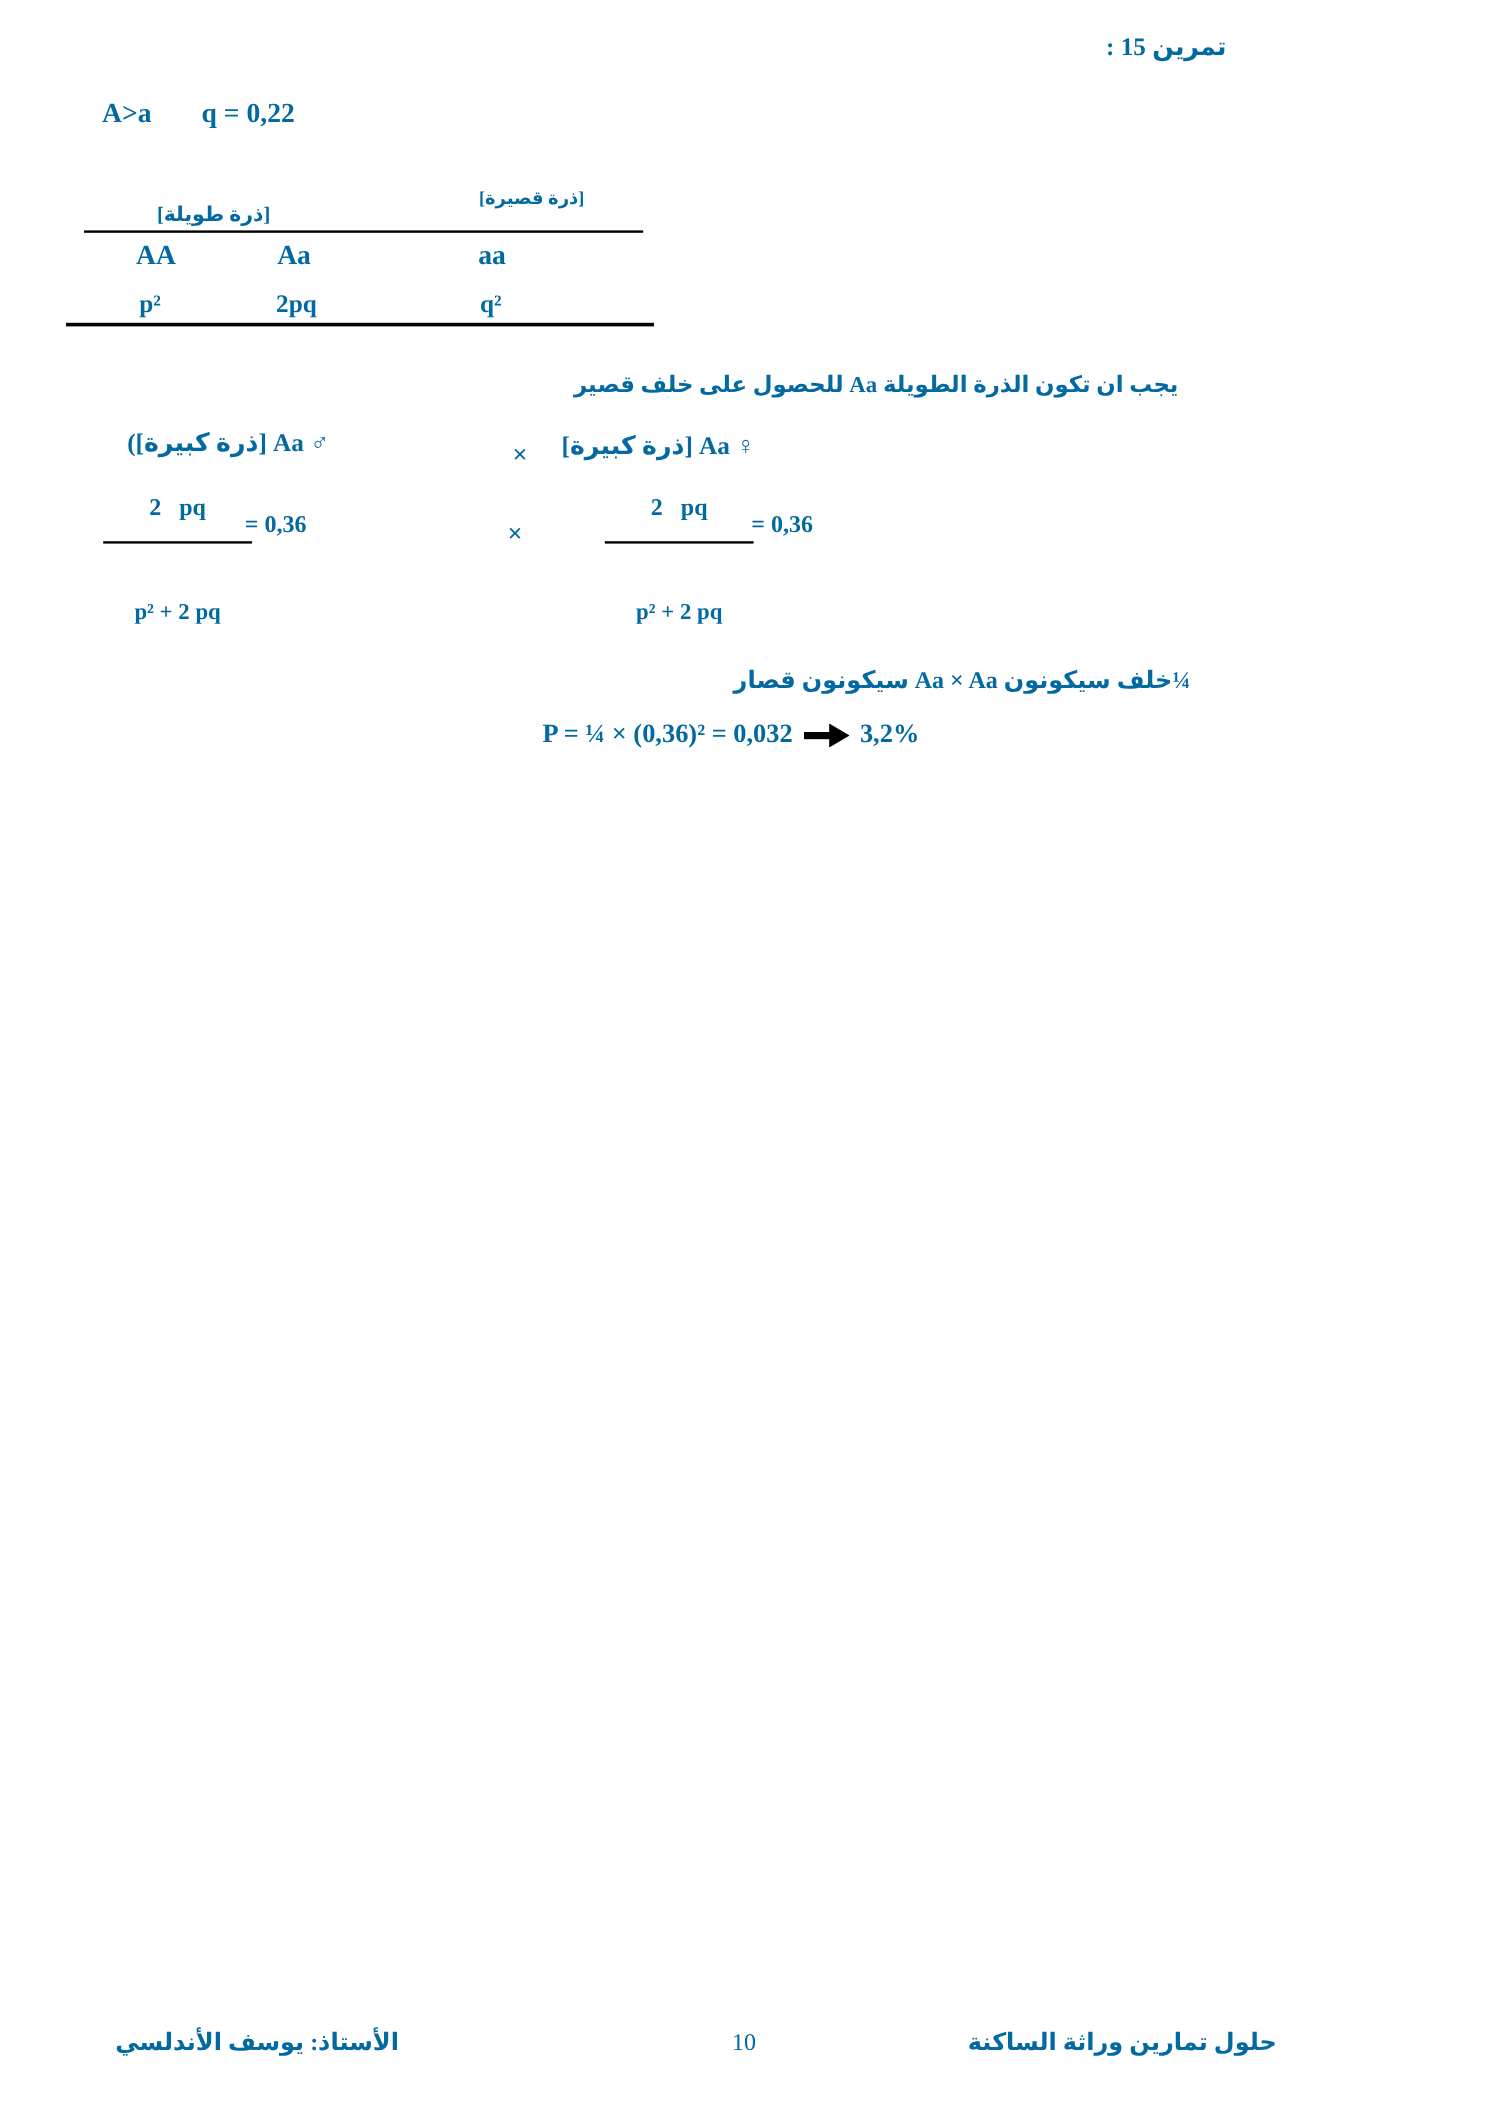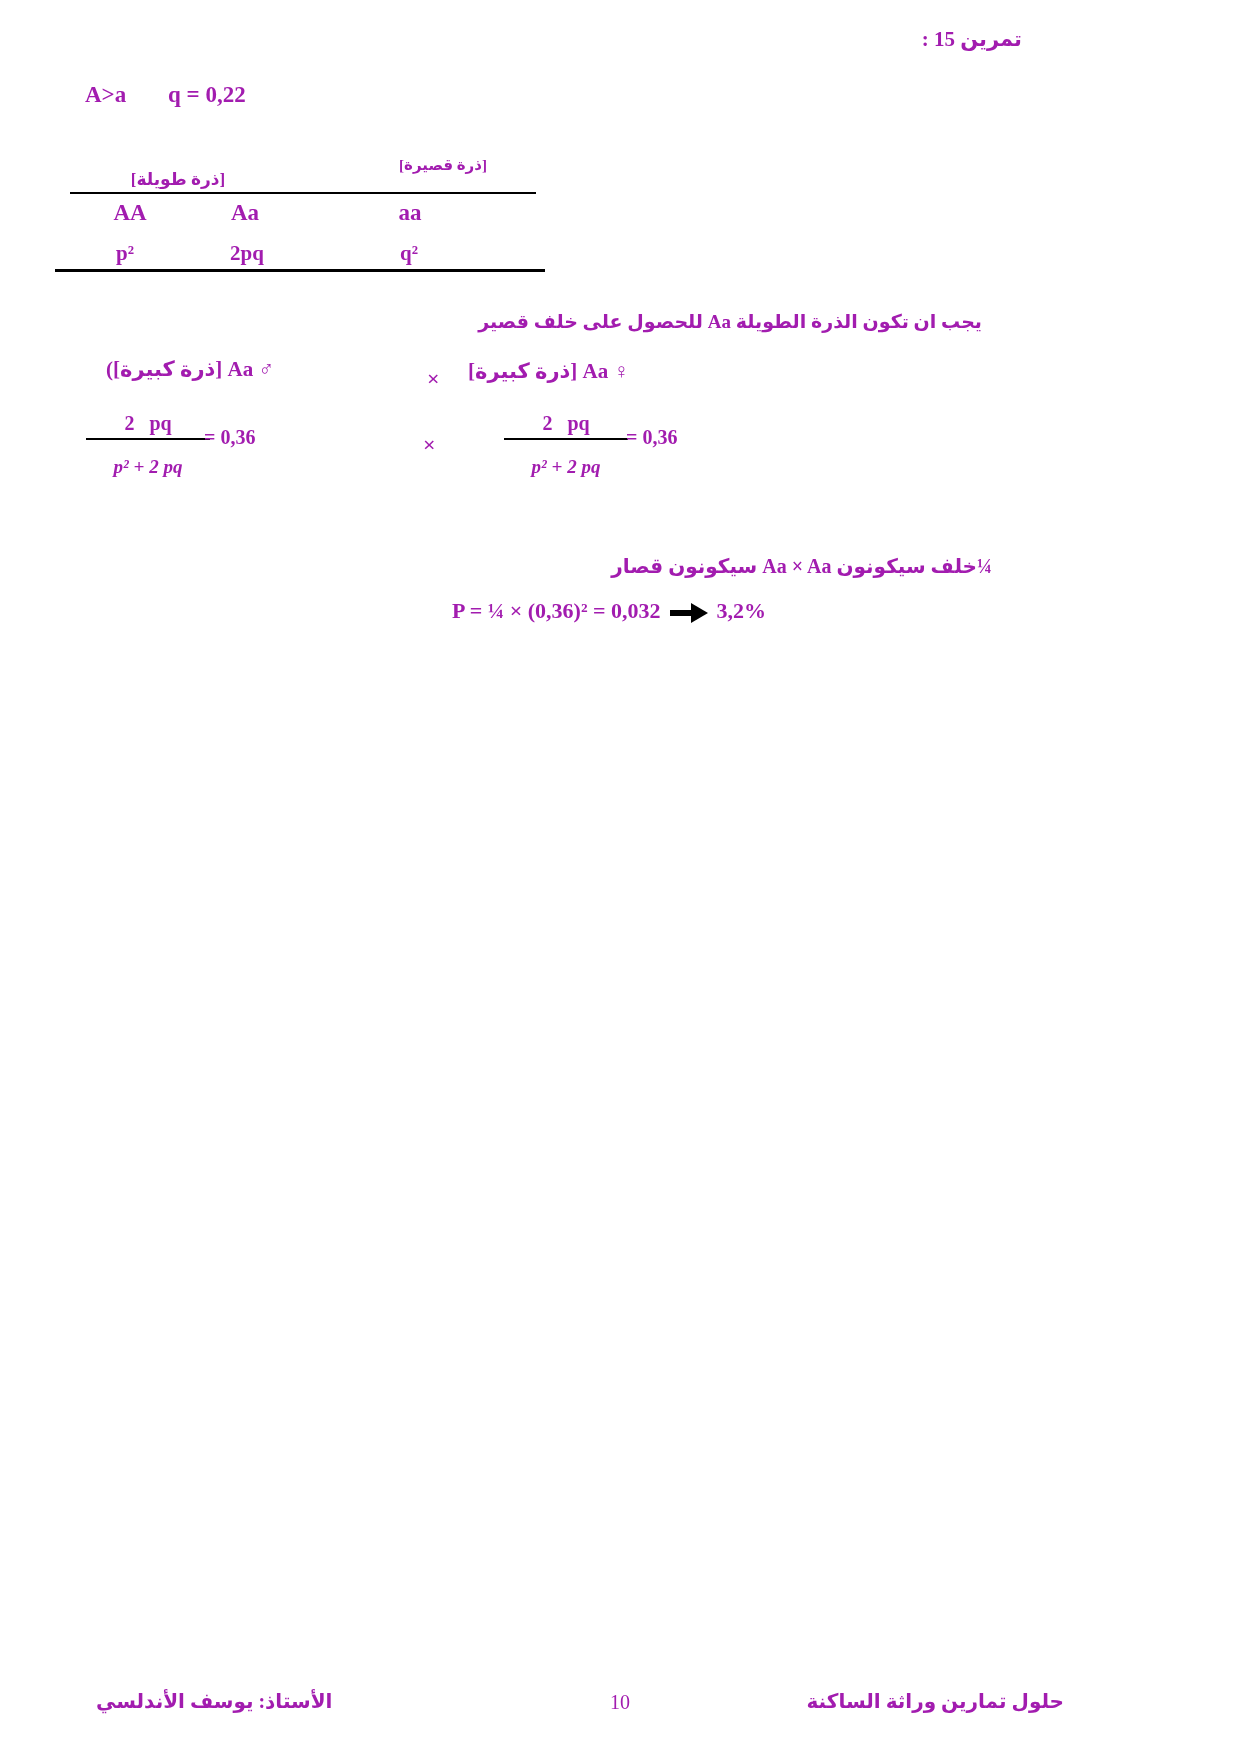--- a/index.html
+++ b/index.html
@@ -1,19 +1,19 @@
 <!DOCTYPE html>
 <html lang="ar"><head>
 <meta charset="utf-8">
 <style>
   * { margin:0; padding:0; box-sizing:border-box; }
   html,body { background:#ffffff; }
   .page {
     position:relative; width:1072px; height:1754px;
-    background:#ffffff; color:#a21caf; overflow:hidden;
+    background:#ffffff; color:#0369a1; overflow:hidden;
     font-family:"Liberation Serif","DejaVu Serif",serif;
   }
   
   .serif { font-family:"Liberation Serif","DejaVu Serif",serif; font-weight:700; }
   
   .mixed { font-family:"Liberation Serif","DejaVu Sans",sans-serif; font-weight:700; }
   .abs { position:absolute; }
   .ctr { text-align:center; }
   .rule { position:absolute; background:#000000; }
 
@@ -33,22 +33,22 @@
   .statement    { top:310px; right:90px; font-size:19px; }
 
   .male-parent  { top:357px; left:75px;  font-size:21px;margin-left:31px; }
   .cross-x1     { top:366px; left:427px; font-size:22px; }
   .female-parent{ top:359px; left:468px; font-size:21px; }
 
   .frac { position:absolute; width:124px; text-align:center; }
   .frac-left  { top:412px; left:86px; }
   .frac-right { top:412px; left:504px; }
   .frac .num  { display:block; font-size:20px; font-weight:700; word-spacing:10px;
-                padding:0 6px 3px; border-bottom:2px solid #000000; }
-  .frac .den  { display:block; font-size:19px; font-weight:700; font-style:italic; padding-top:16px; }
+                padding:0 6px 16px; border-bottom:2px solid #000000; }
+  .frac .den  { display:block; font-size:19px; font-weight:700; padding-top:3px;margin-top:44px; }
   .eq-left    { top:426px; left:204px; font-size:20px; }
   .eq-right   { top:426px; left:626px; font-size:20px; }
   .cross-x2   { top:432px; left:423px; font-size:22px; }
 
   .conclusion  { top:554px; right:80px; font-size:20px; }
 
   .prob-row    { top:598px; left:452px; display:flex; align-items:center; gap:9px; }
   .prob-expr   { font-size:22px; }
   .prob-arrow  { display:inline-block; margin-top:3px; }
   .prob-result { font-size:22px; }

